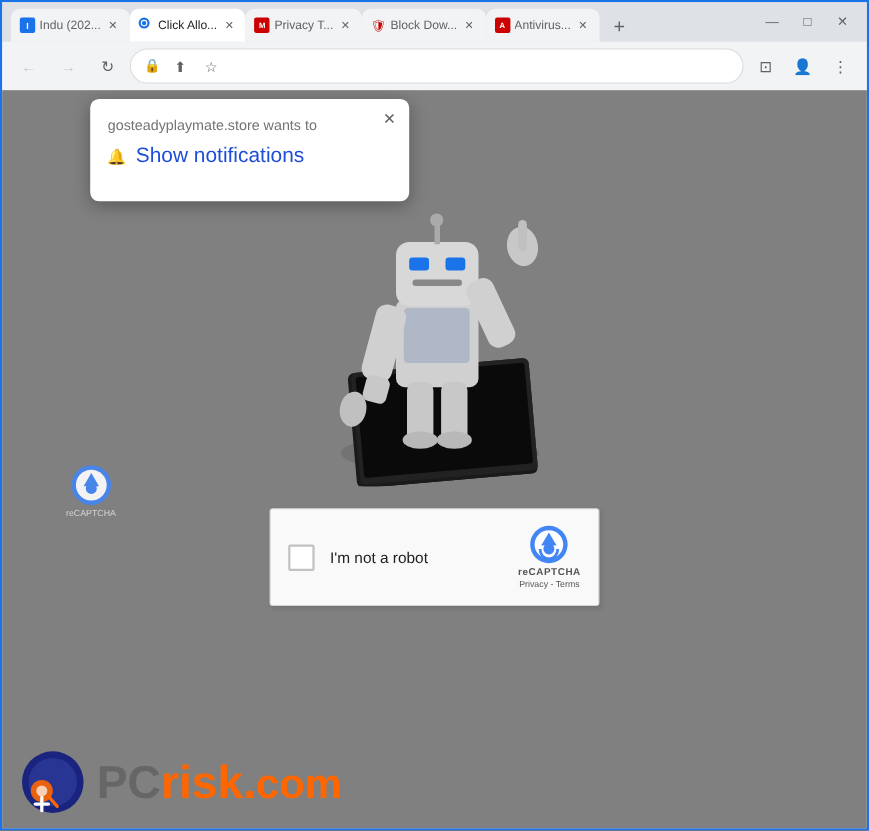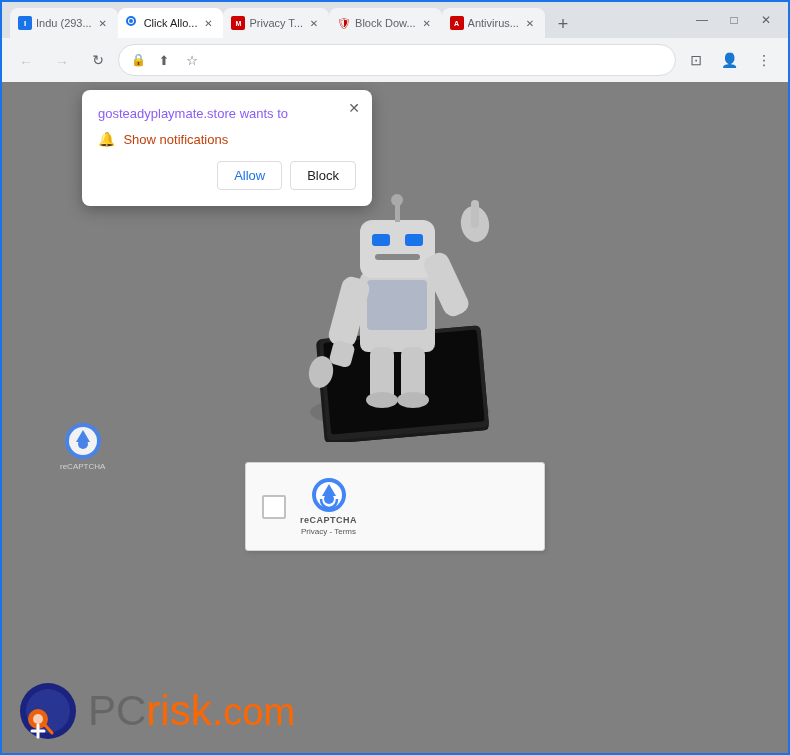--- a/index.html
+++ b/index.html
@@ -222,40 +222,40 @@
       display: flex;
       align-items: center;
       justify-content: center;
       font-size: 14px;
       color: #5f6368;
       cursor: pointer;
     }
 
     .popup-title {
       font-size: 13px;
-      color: #8b5cf6;
+      color: #737373;
       font-weight: 500;
       margin-bottom: 10px;
     }
 
     .popup-notification-row {
       display: flex;
       align-items: center;
       gap: 8px;
       margin-bottom: 14px;
     }
 
     .bell-icon {
       font-size: 14px;
       color: #5f6368;
     }
 
     .popup-notification-text {
-      font-size: 13px;
-      color: #c2410c;
+      font-size: 19px;
+      color: #1d4ed8;
     }
 
     .popup-buttons {
       display: flex;
       justify-content: flex-end;
       gap: 8px;
     }
 
     .popup-btn {
       padding: 6px 16px;
@@ -382,21 +382,21 @@
       gap: 10px;
     }
 
     .pcrisk-logo {
       width: 60px;
       height: 60px;
     }
 
     .pcrisk-text {
       font-size: 42px;
-      font-weight: 400;
+      font-weight: 700;
       font-family: Arial Black, Arial, sans-serif;
       line-height: 1;
     }
 
     .pcrisk-pc {
       color: #666;
     }
 
     .pcrisk-risk {
       color: #ff6600;
@@ -455,21 +455,21 @@
 </head>
 <body>
 
 <div class="browser-window">
 
   <div class="title-bar">
     <div class="tabs-area">
 
       <div class="tab">
         <div class="tab-favicon favicon-indu" style="width:14px;height:14px;">I</div>
-        <span class="tab-title">Indu (293...</span>
+        <span class="tab-title">Indu (202...</span>
         <span class="tab-close">✕</span>
       </div>
 
       <div class="tab active">
         <div class="tab-favicon" style="width:14px;height:14px;">
           <div class="favicon-circle" style="width:10px;height:10px;border-radius:50%;border:2px solid #1a73e8;background:transparent;display:flex;align-items:center;justify-content:center;">
             <div style="width:4px;height:4px;border-radius:50%;background:#1a73e8;"></div>
           </div>
         </div>
         <span class="tab-title">Click Allo...</span>
@@ -526,24 +526,20 @@
 
   <div class="page-content">
 
     <div class="notification-popup">
       <div class="popup-close">✕</div>
       <div class="popup-title">gosteadyplaymate.store wants to</div>
       <div class="popup-notification-row">
         <span class="bell-icon">🔔</span>
         <span class="popup-notification-text">Show notifications</span>
       </div>
-      <div class="popup-buttons">
-        <button class="popup-btn allow">Allow</button>
-        <button class="popup-btn block">Block</button>
-      </div>
     </div>
 
     <div class="robot-container">
       <svg class="robot-svg" viewBox="0 0 380 310" xmlns="http://www.w3.org/2000/svg">
 
         <ellipse cx="195" cy="280" rx="90" ry="18" fill="#555" opacity="0.3"></ellipse>
 
         <rect x="120" y="215" width="160" height="90" rx="4" fill="#111" transform="rotate(-5, 200, 260)"></rect>
         <rect x="115" y="200" width="165" height="105" rx="6" fill="#1a1a1a" transform="rotate(-5, 200, 252)"></rect>
 
@@ -587,20 +583,21 @@
         <circle cx="19" cy="19" r="18" fill="#4285f4"></circle>
         <circle cx="19" cy="19" r="14" fill="white"></circle>
         <path d="M19 8 L26 20 L12 20 Z" fill="#4285f4"></path>
         <circle cx="19" cy="22" r="5" fill="#4285f4"></circle>
       </svg>
       <span class="mini-recaptcha-text">reCAPTCHA</span>
     </div>
 
     <div class="recaptcha-widget">
       <div class="recaptcha-checkbox"></div>
+      <span class="recaptcha-label">I'm not a robot</span>
       <div class="recaptcha-logo-area">
         <svg class="recaptcha-logo" viewBox="0 0 36 36" xmlns="http://www.w3.org/2000/svg">
           <circle cx="18" cy="18" r="17" fill="#4285f4"></circle>
           <circle cx="18" cy="18" r="13" fill="white"></circle>
           <path d="M18 7 L25 19 L11 19 Z" fill="#4285f4"></path>
           <circle cx="18" cy="22" r="5" fill="#4285f4"></circle>
           <path d="M10 22 Q10 30 18 31 Q26 30 26 22" fill="none" stroke="#4285f4" stroke-width="2.5"></path>
         </svg>
         <span class="recaptcha-brand">reCAPTCHA</span>
         <span class="recaptcha-links">Privacy - Terms</span>

